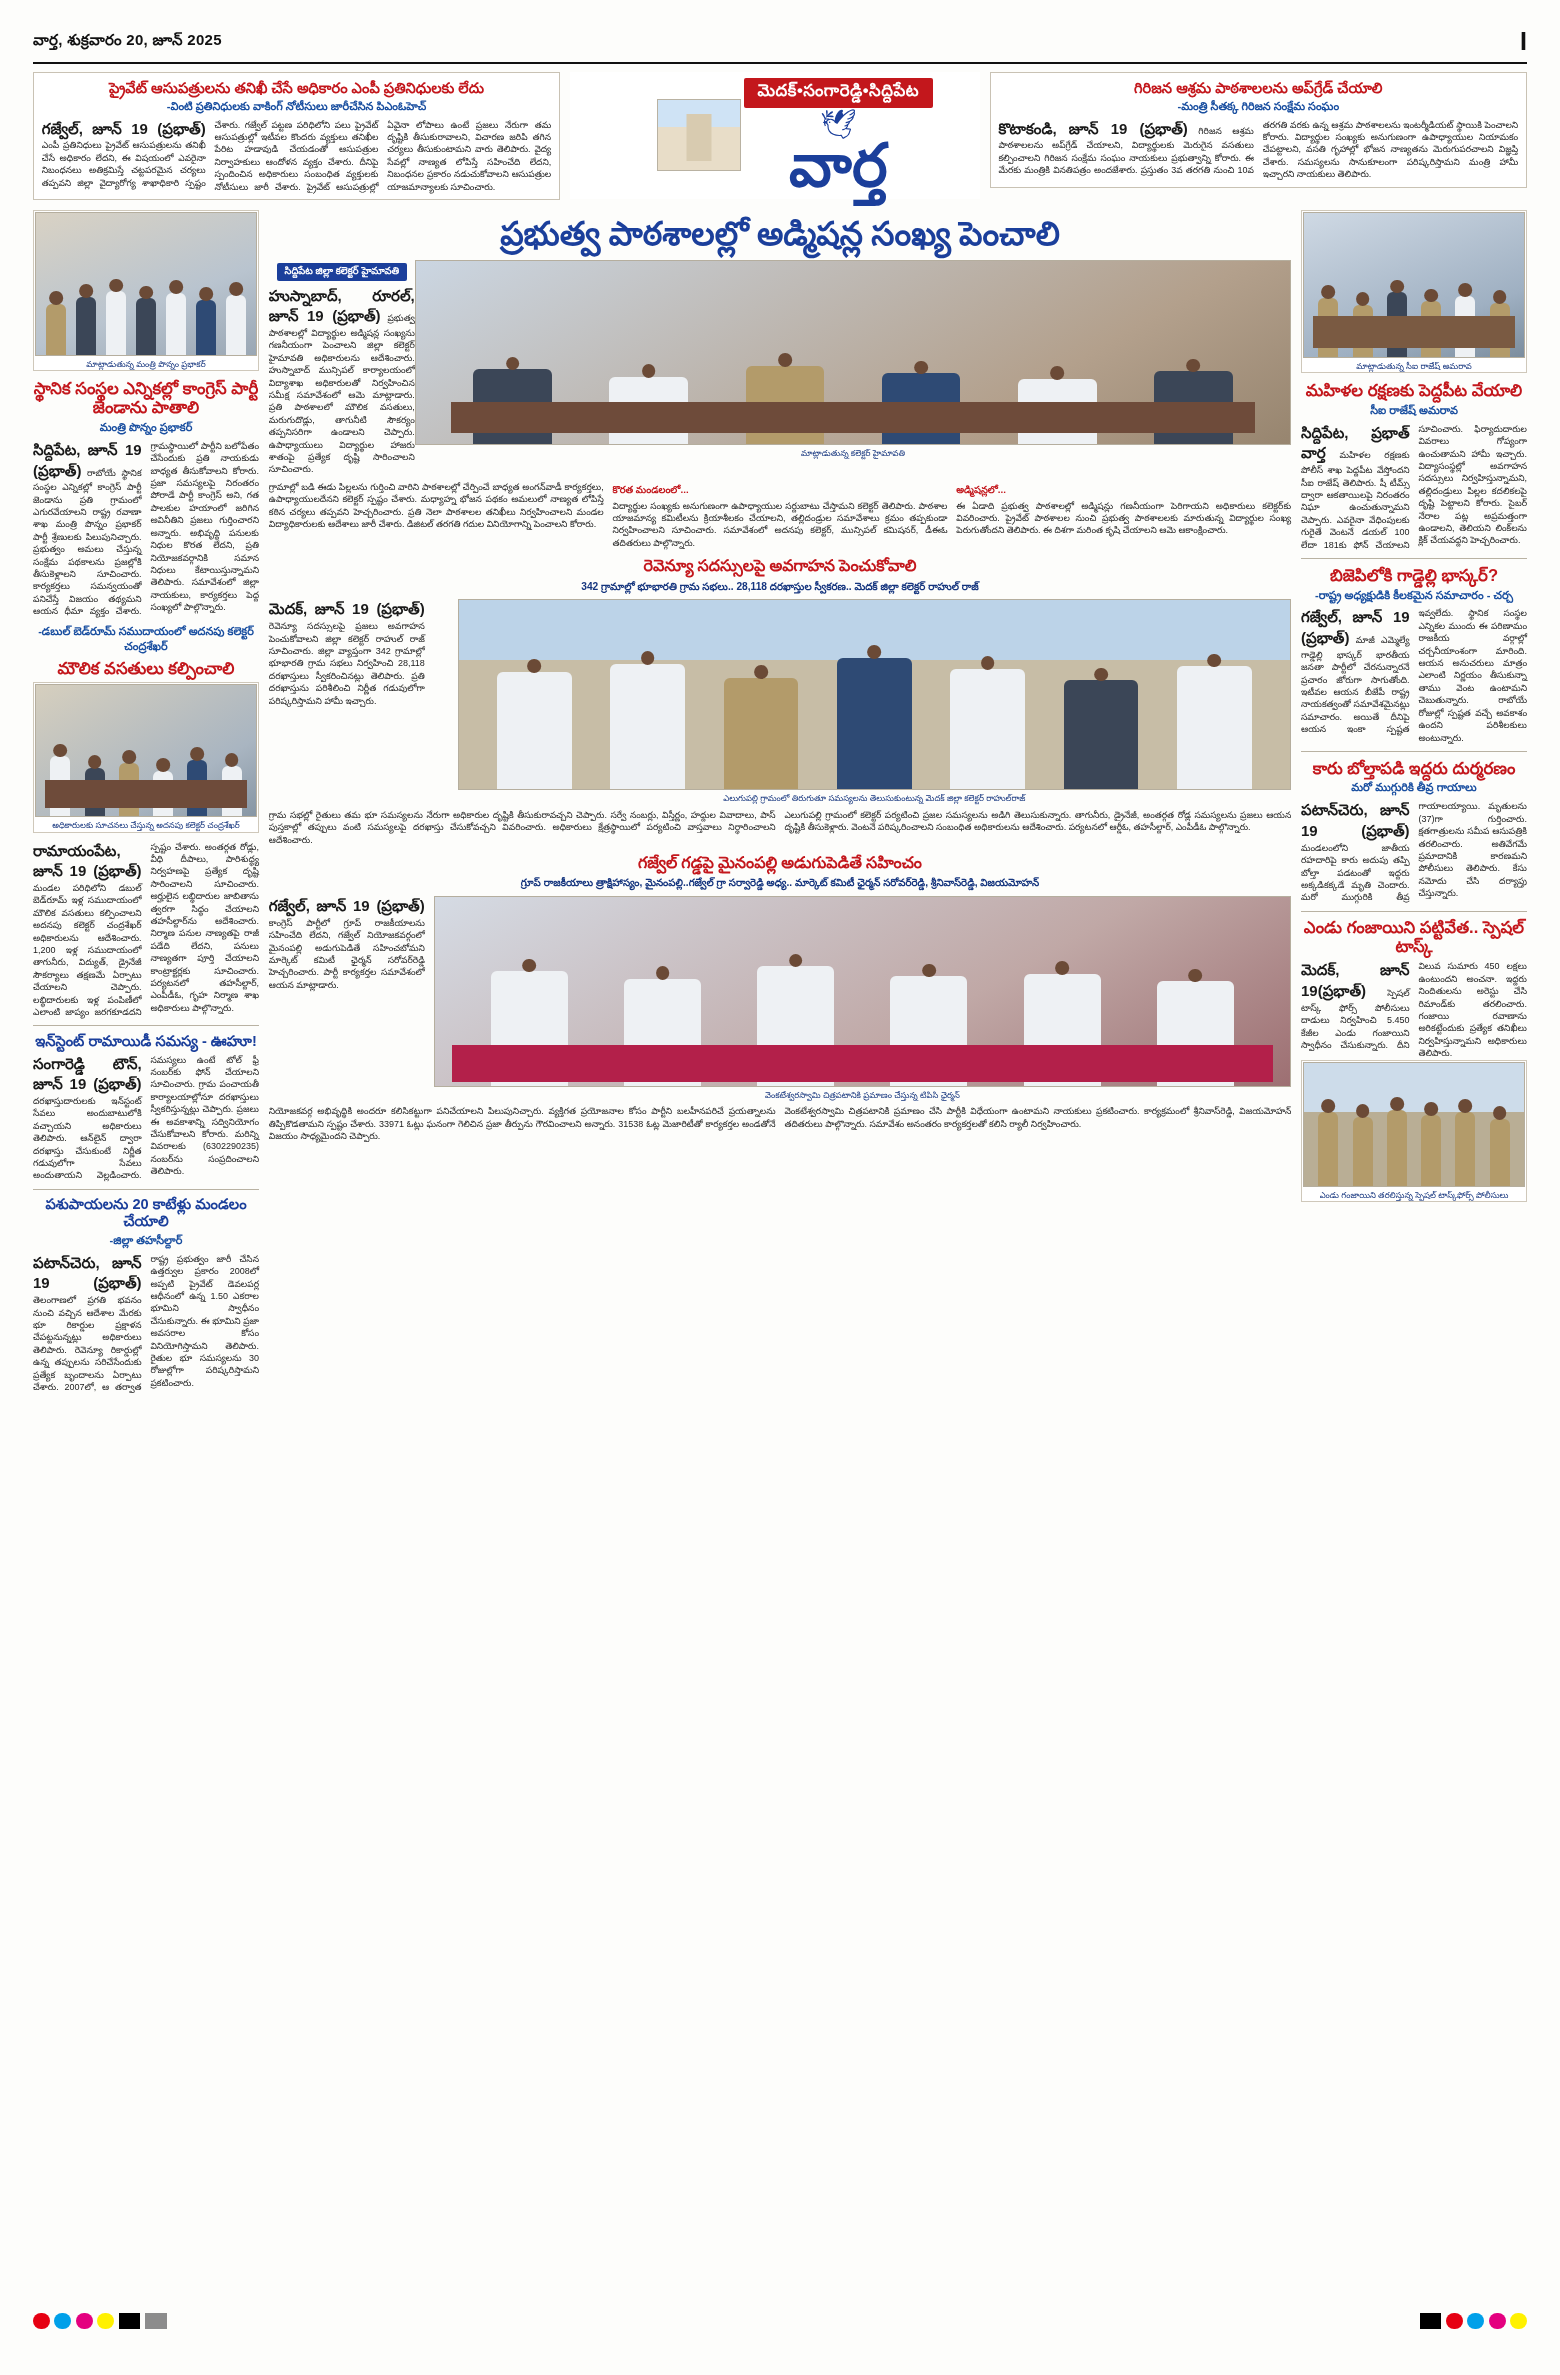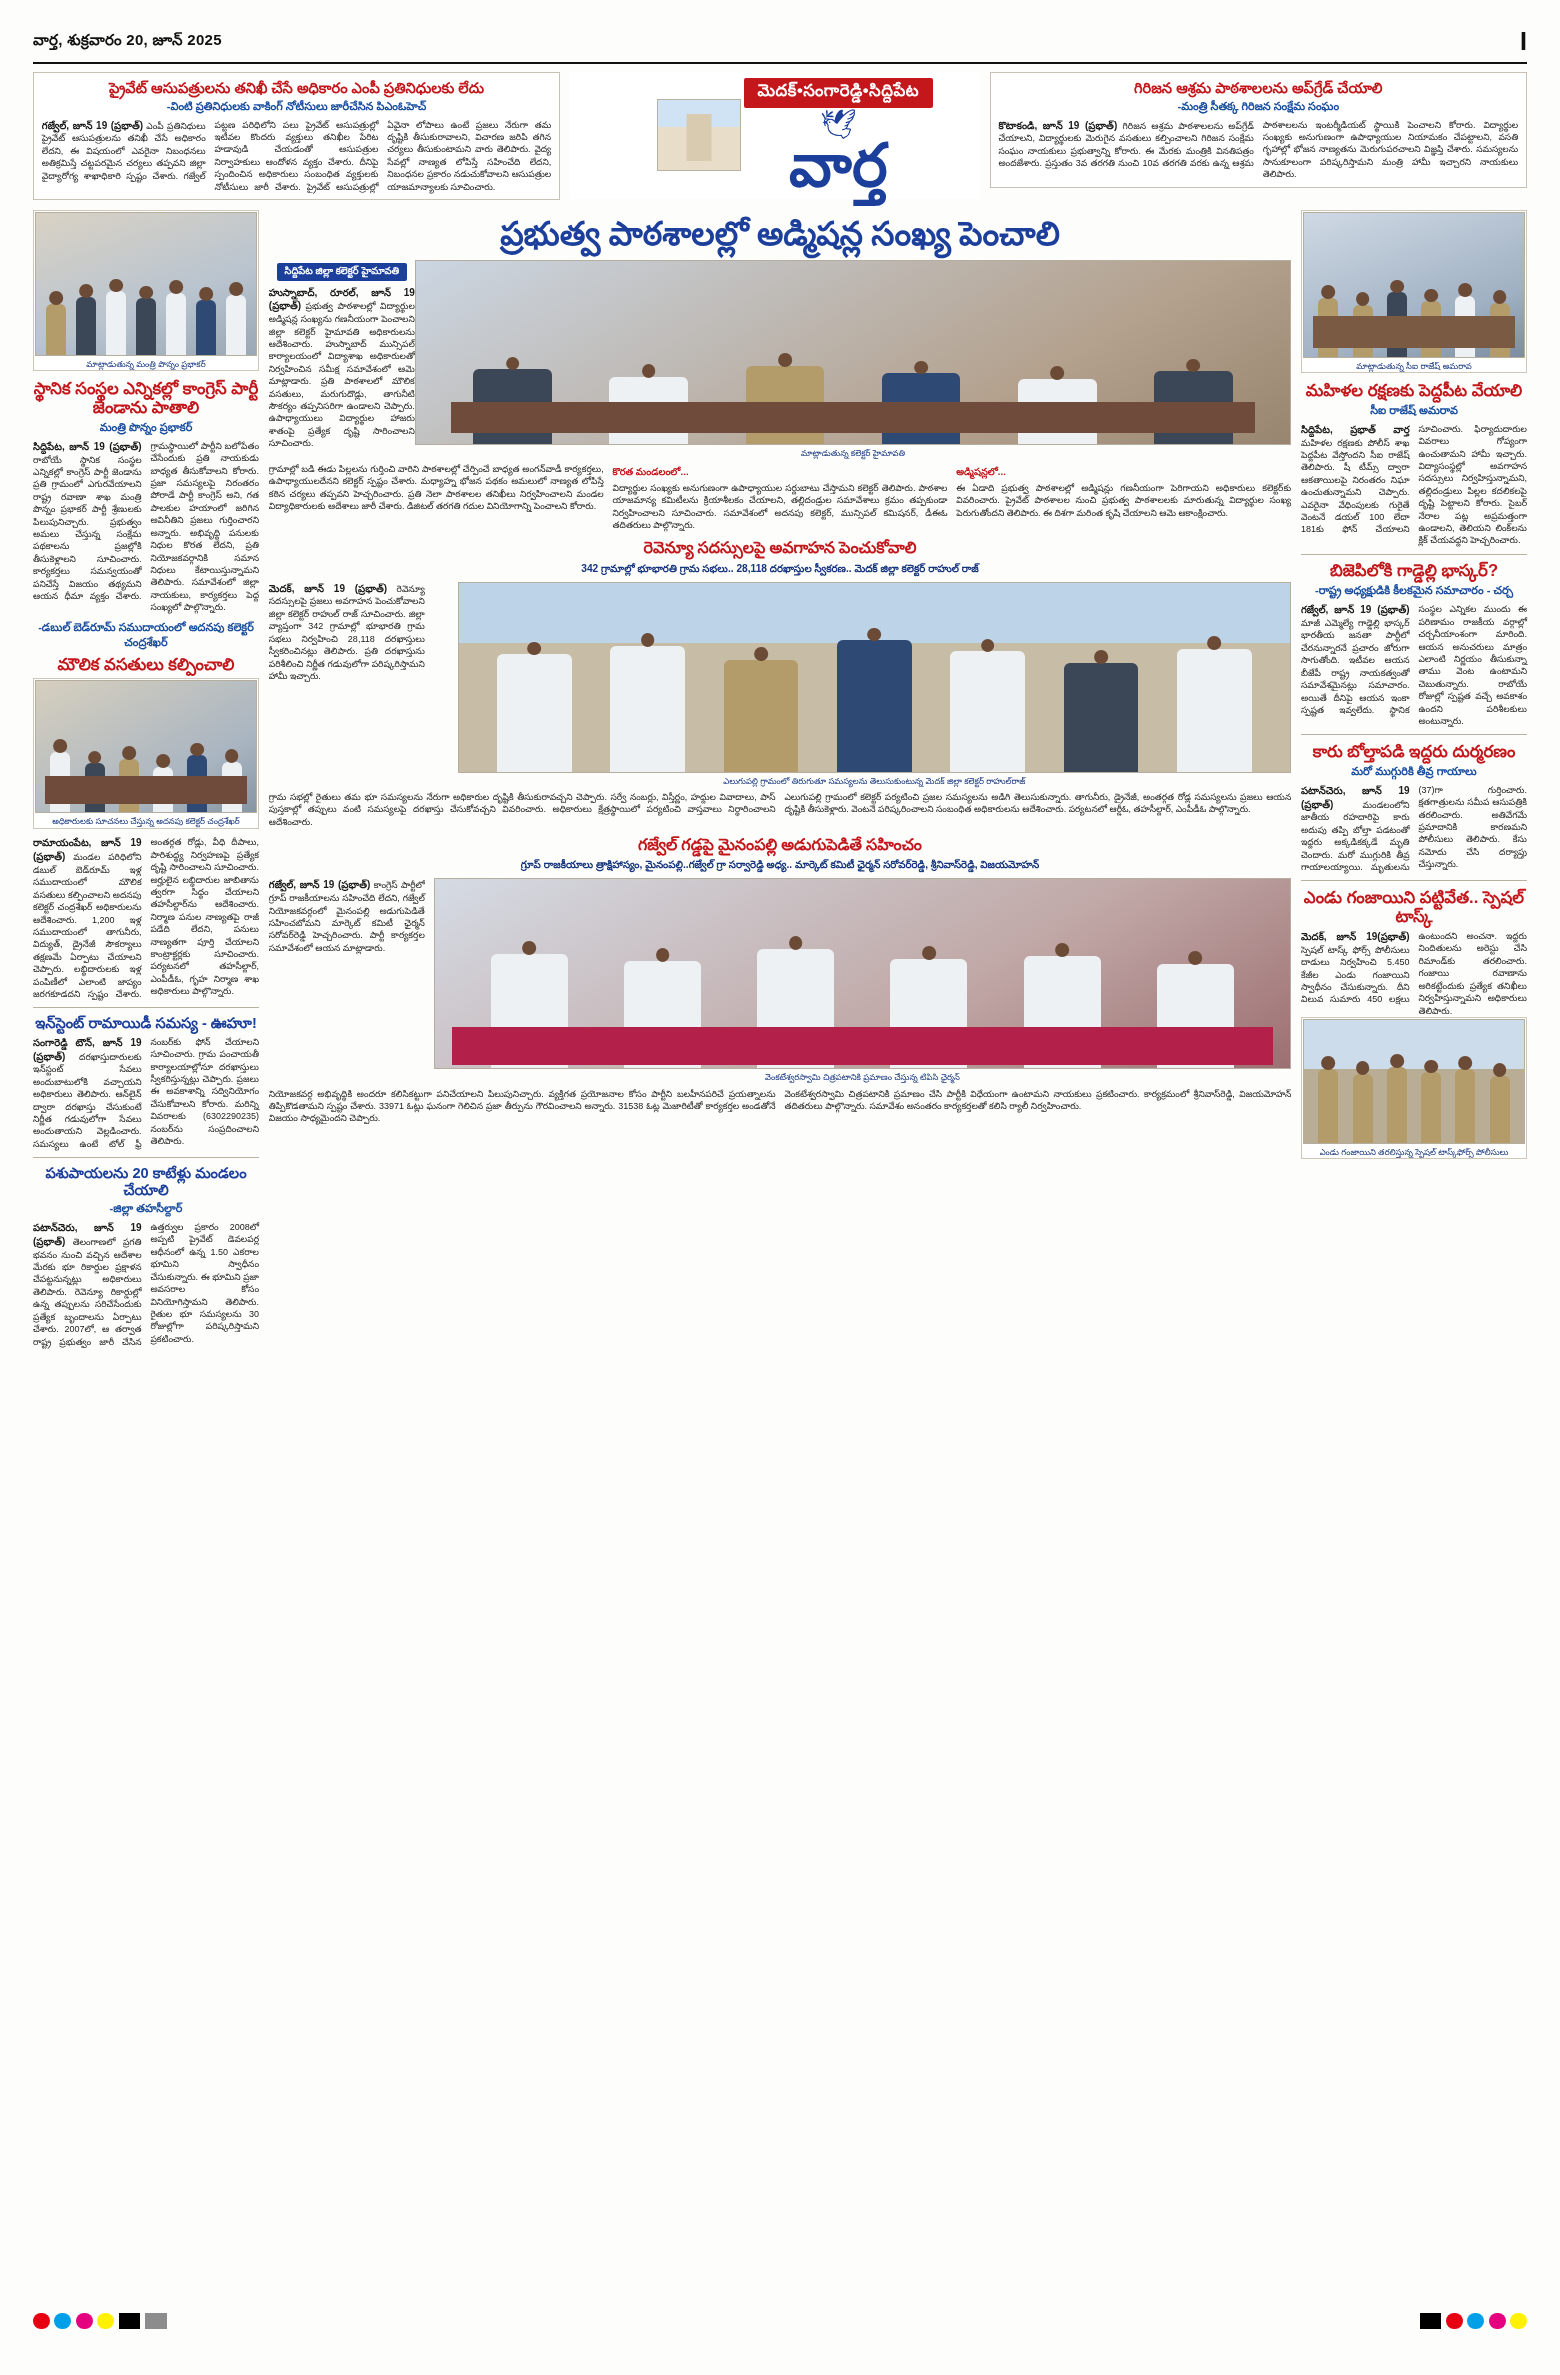--- a/index.html
+++ b/index.html
@@ -42,21 +42,21 @@
     text-align:center; margin-bottom:2.9px;
   }
   .sub-head {
     color:#1a4fa0; font-size:11.2px; text-align:center; margin-bottom:3.9px; font-weight:bold;
   }
   .body-txt {
     font-size:9px; line-height:1.38; text-align:justify; color:#1a1a1a;
     -webkit-hyphens:auto; hyphens:auto;
   }
 
-  .dateline { font-weight:bold; font-size:10px; }
+  .dateline { font-weight:bold; font-size:15px; }
 
   
   .mast-towns {
     background:#c3171c; color:#fff; font-weight:bold; font-size:16.6px;
     padding:3.9px 13.7px; border-radius:2px; letter-spacing:0.5px; margin-bottom:2px;
   }
   .mast-wrap { display:flex; align-items:center; gap:3px;padding-left:40px; }
   .mast-photo {
     width:84px; height:72px;
     background:linear-gradient(#cfe3f5 0 38%, #e8ddc8 38% 100%);

